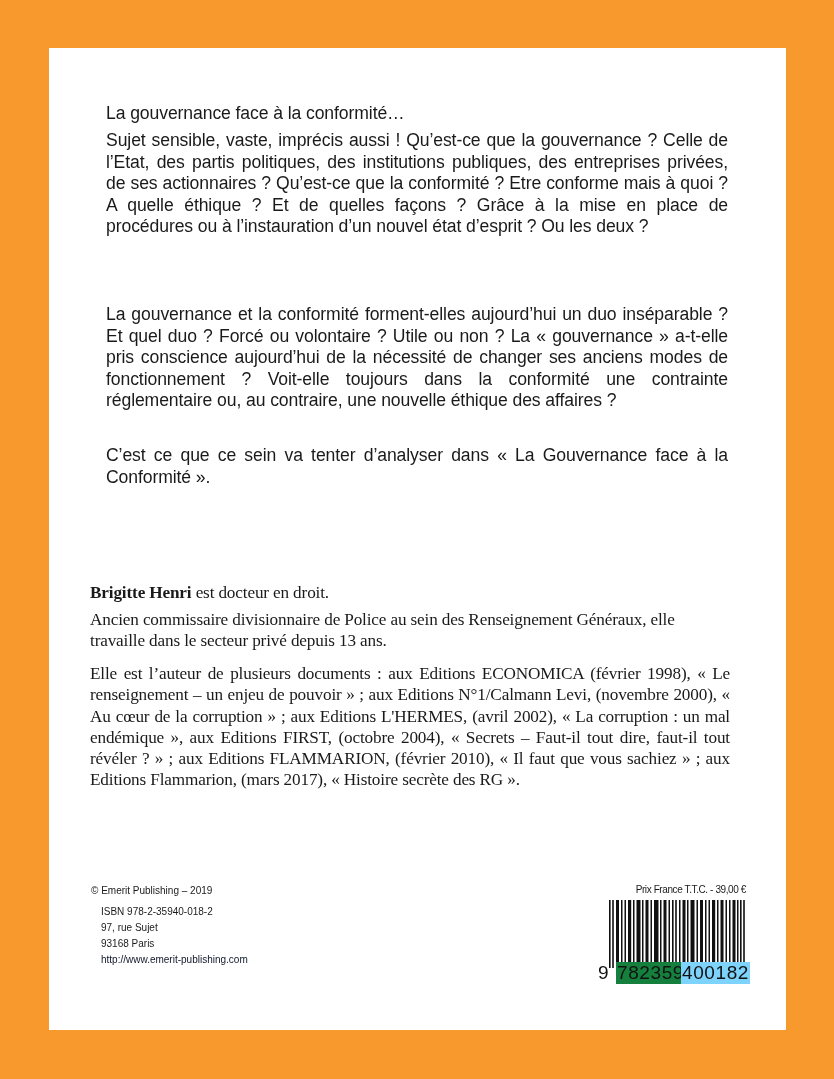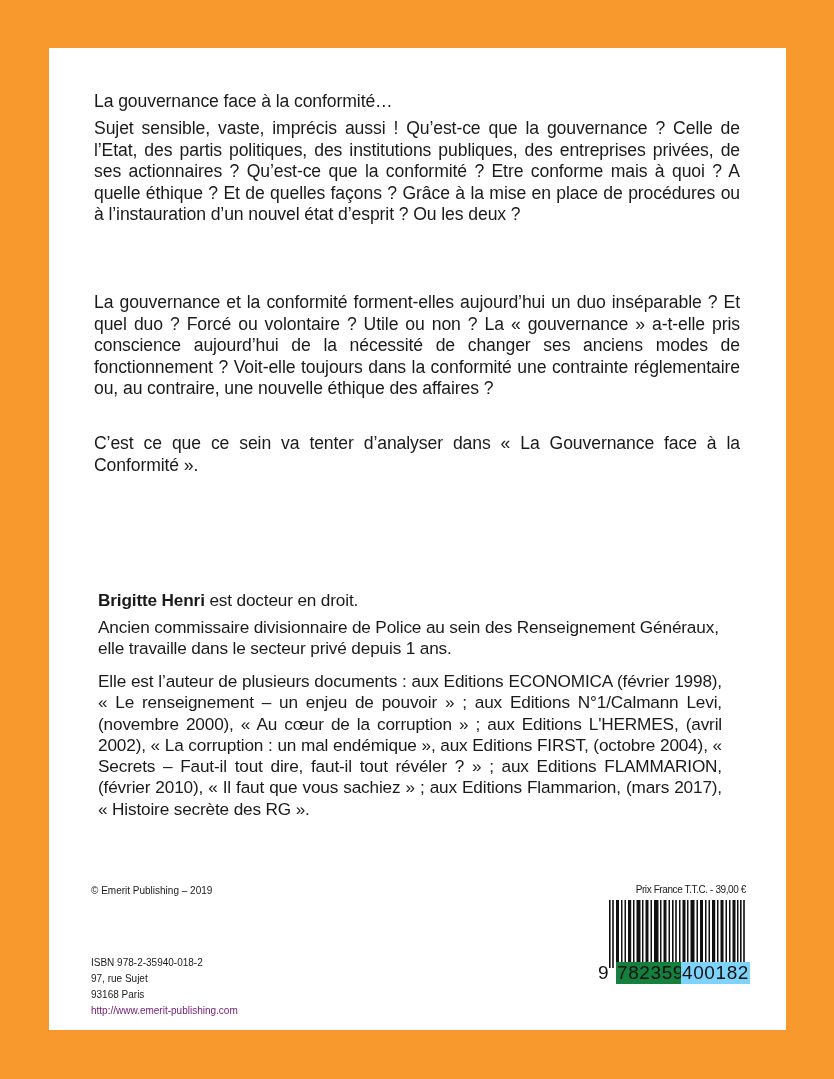--- a/index.html
+++ b/index.html
@@ -26,55 +26,55 @@
     .text-block {
       position: absolute;
       left: 90px;
       width: 654px;
       font-size: 17.6px;
       line-height: 21.5px;
       text-align: justify;
       letter-spacing: -0.1px;
     }
     .text-block p {
-      margin: 4px;
+      margin: 16px;
     }
     .title-line {
       top: 87px;
       text-align: left;
     }
     .para1 { top: 114px; }
     .para2 { top: 288px; }
     .para3 { top: 429px; }
 
     .author-block {
       position: absolute;
       left: 90px;
       width: 640px;
       font-size: 17.2px;
       line-height: 21.3px;
       letter-spacing: -0.15px;
     }
-    .author-block p { margin: 8px; }
+    .author-block p { margin: 0; font-family: Liberation Serif, serif; }
     .author-intro { top: 582px; text-align: left; }
     .author-career { top: 609px; text-align: left; }
     .author-works { top: 663px; text-align: justify; }
     .author-name { font-weight: bold; }
 
     .colophon {
       position: absolute;
       left: 91px;
       font-size: 10px;
       line-height: 16px;
       color: #1a1a1a;
     }
     .copyright { top: 883px; }
-    .colophon-lines { top: 955px; }
+    .colophon-lines { top: 904px; margin-left: 10px; }
     .colophon-lines div { white-space: nowrap; }
-    .url { color: #701a75; }
+    .url { color: #0f172a; }
 
     .barcode-area {
       position: absolute;
       left: 598px;
       top: 882px;
       width: 160px;
       height: 108px;
     }
     .price {
       position: absolute;
@@ -144,21 +144,21 @@
 
 <div class="text-block para3">
   <p>C’est ce que ce sein va tenter d’analyser dans « La Gouvernance face à la Conformité ».</p>
 </div>
 
 <div class="author-block author-intro">
   <p><span class="author-name">Brigitte Henri</span><span> est docteur en droit.</span></p>
 </div>
 
 <div class="author-block author-career">
-  <p>Ancien commissaire divisionnaire de Police au sein des Renseignement Généraux, elle travaille dans le secteur privé depuis 1 ans.</p>
+  <p>Ancien commissaire divisionnaire de Police au sein des Renseignement Généraux, elle travaille dans le secteur privé depuis 13 ans.</p>
 </div>
 
 <div class="author-block author-works">
   <p>Elle est l’auteur de plusieurs documents : aux Editions ECONOMICA (février 1998), « Le renseignement – un enjeu de pouvoir » ; aux Editions N°1/Calmann Levi, (novembre 2000), « Au cœur de la corruption » ; aux Editions L'HERMES, (avril 2002), « La corruption : un mal endémique », aux Editions FIRST, (octobre 2004), « Secrets – Faut-il tout dire, faut-il tout révéler ? » ; aux Editions FLAMMARION, (février 2010), « Il faut que vous sachiez » ; aux Editions Flammarion, (mars 2017), « Histoire secrète des RG ».</p>
 </div>
 
 <div class="colophon copyright">© Emerit Publishing – 2019</div>
 
 <div class="colophon colophon-lines">
   <div>ISBN 978-2-35940-018-2</div>

